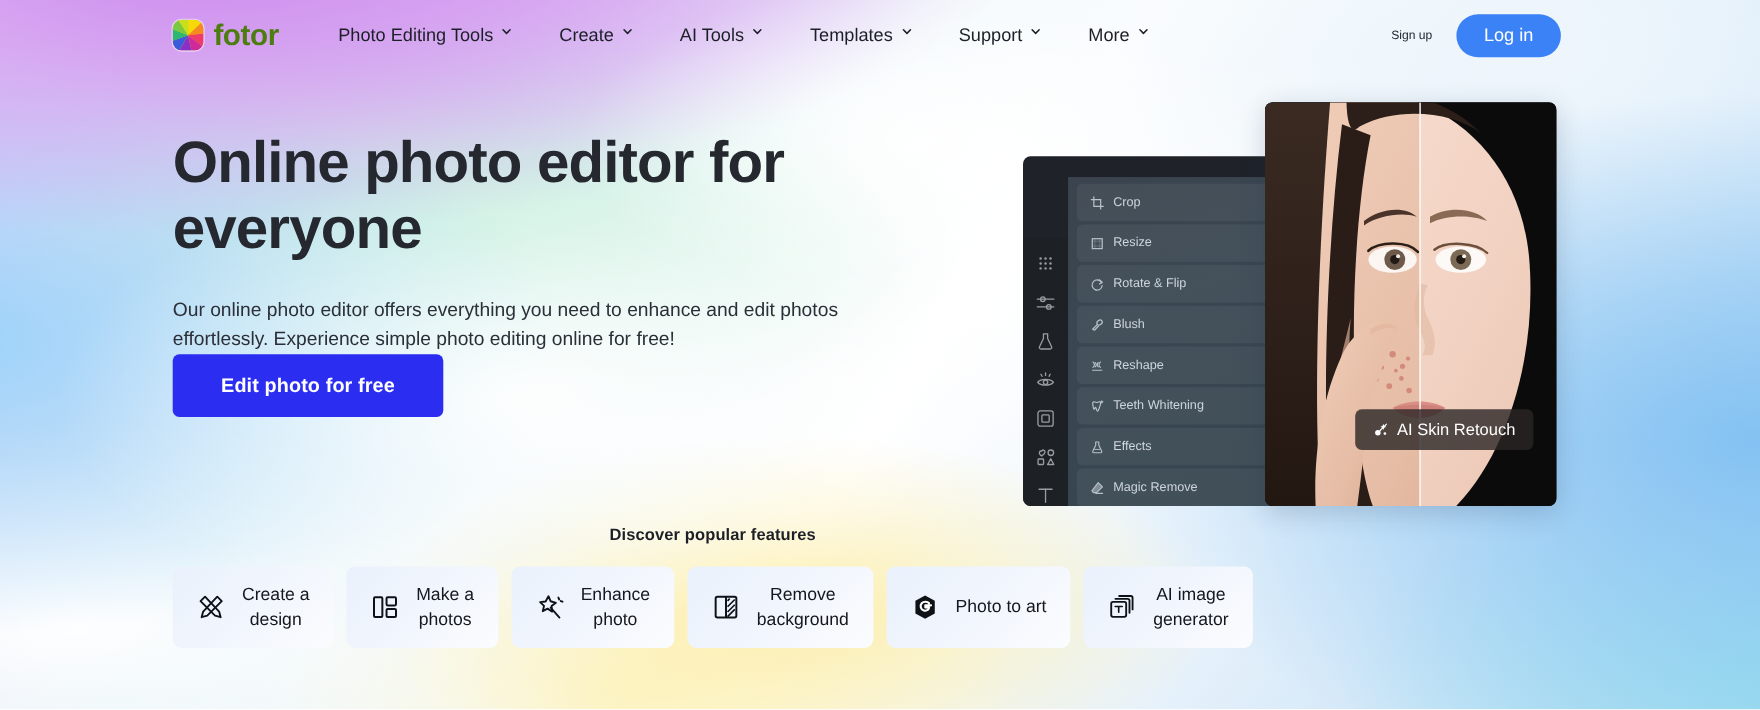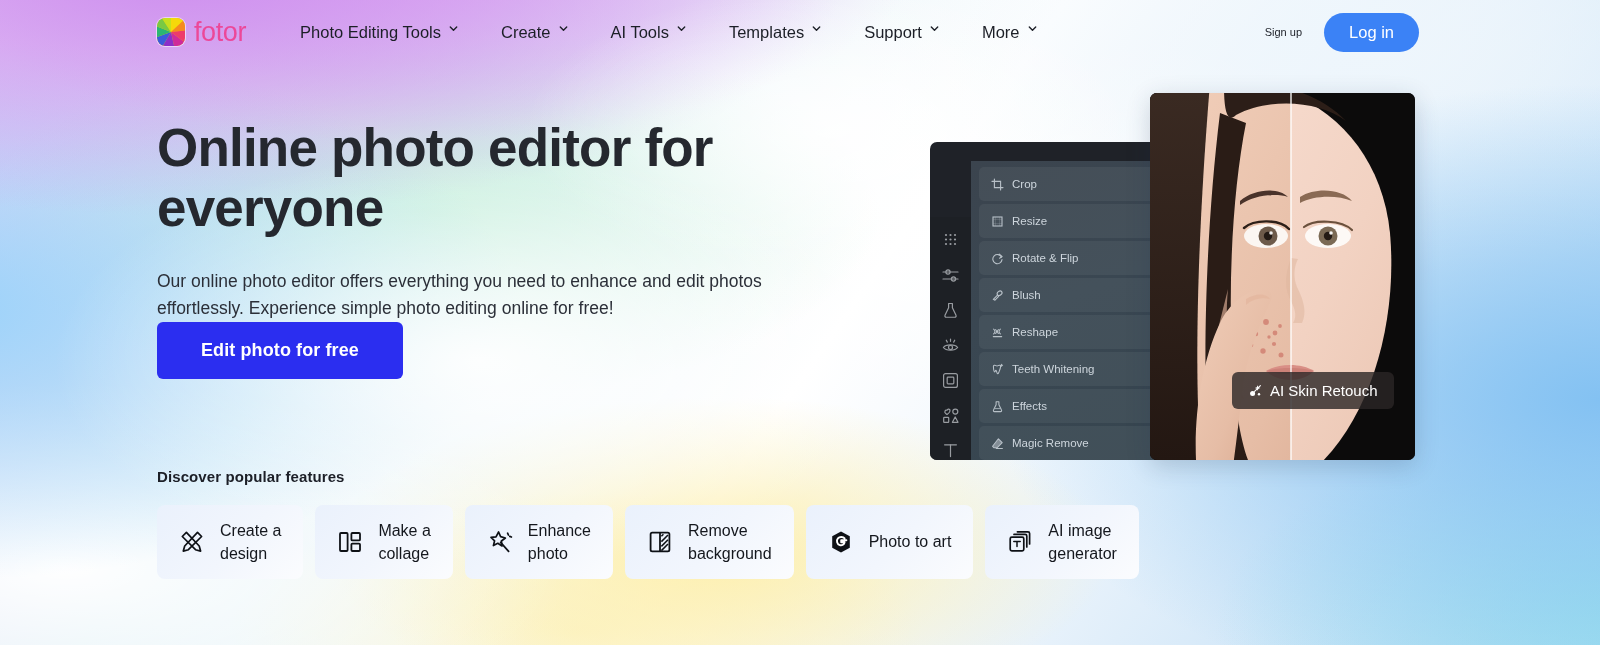--- a/index.html
+++ b/index.html
@@ -67,22 +67,22 @@
   .logo-mark {
     width: 28px; height: 28px;
     border-radius: 8px;
     overflow: hidden;
     flex: 0 0 auto;
     box-shadow: 0 0 0 1px rgba(255,255,255,0.55);
   }
   .logo-text {
     font-size: 27px;
     letter-spacing: -0.4px;
-    color: #ec4899;
-    font-weight: 400;
+    color: #4d7c0f;
+    font-weight: 700;
   }
 
   .nav {
     display: flex;
     align-items: center;
     margin-left: 54px;
     gap: 0;
   }
   .nav-item {
     display: flex;
@@ -262,22 +262,23 @@
     white-space: nowrap;
     cursor: pointer;
   }
   .retouch-badge .mi { width: 14px; height: 14px; flex: 0 0 auto; }
   .retouch-badge .mi svg { display: block; }
 
   
   .discover {
     position: absolute;
     left: 157px;
-    top: 468px;
+    top: 478px;
     z-index: 20;
+    text-align: center;
   }
   .discover-title {
     font-size: 15px;
     font-weight: 700;
     color: #1c1f27;
     letter-spacing: 0.1px;
   }
   .cards {
     margin-top: 20px;
     display: flex;
@@ -668,21 +669,21 @@
 
       <div class="card">
         <span class="card-icon">
           <svg viewBox="0 0 26 26" width="26" height="26" fill="none" stroke="#0e1116" stroke-width="1.8">
             <rect x="3" y="4" width="7.6" height="18" rx="1"></rect>
             <rect x="14.4" y="4" width="8.6" height="7.4" rx="1"></rect>
             <rect x="14.4" y="14.6" width="8.6" height="7.4" rx="1"></rect>
           </svg>
         </span>
         <span class="card-label">Make a
-collage</span>
+photos</span>
       </div>
 
       <div class="card">
         <span class="card-icon">
           <svg viewBox="0 0 26 26" width="26" height="26" fill="none" stroke="#0e1116" stroke-width="1.7" stroke-linecap="round" stroke-linejoin="round">
             <path d="M11.6 3 L13.6 7.6 L18.4 9 L14.4 12 L15 17 L10.8 14.3 L6.4 16.6 L7.6 11.8 L4 8.4 L9 7.8 Z"></path>
             <path d="M13.6 13.4 L21.6 22.4"></path>
             <path d="M20.6 4.2 L21.4 6 M22.8 7.4 L24.4 8"></path>
           </svg>
         </span>

